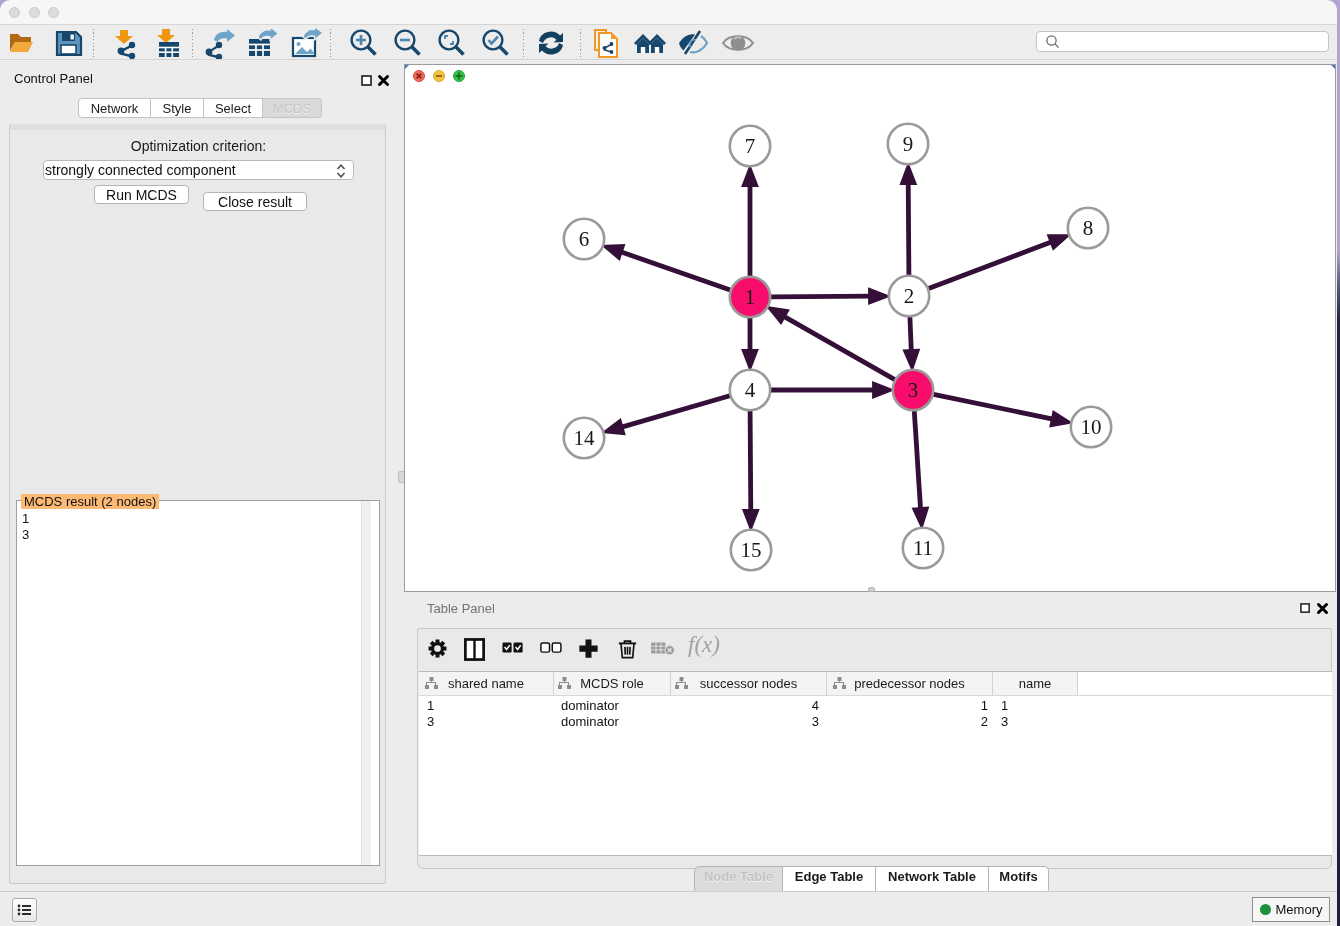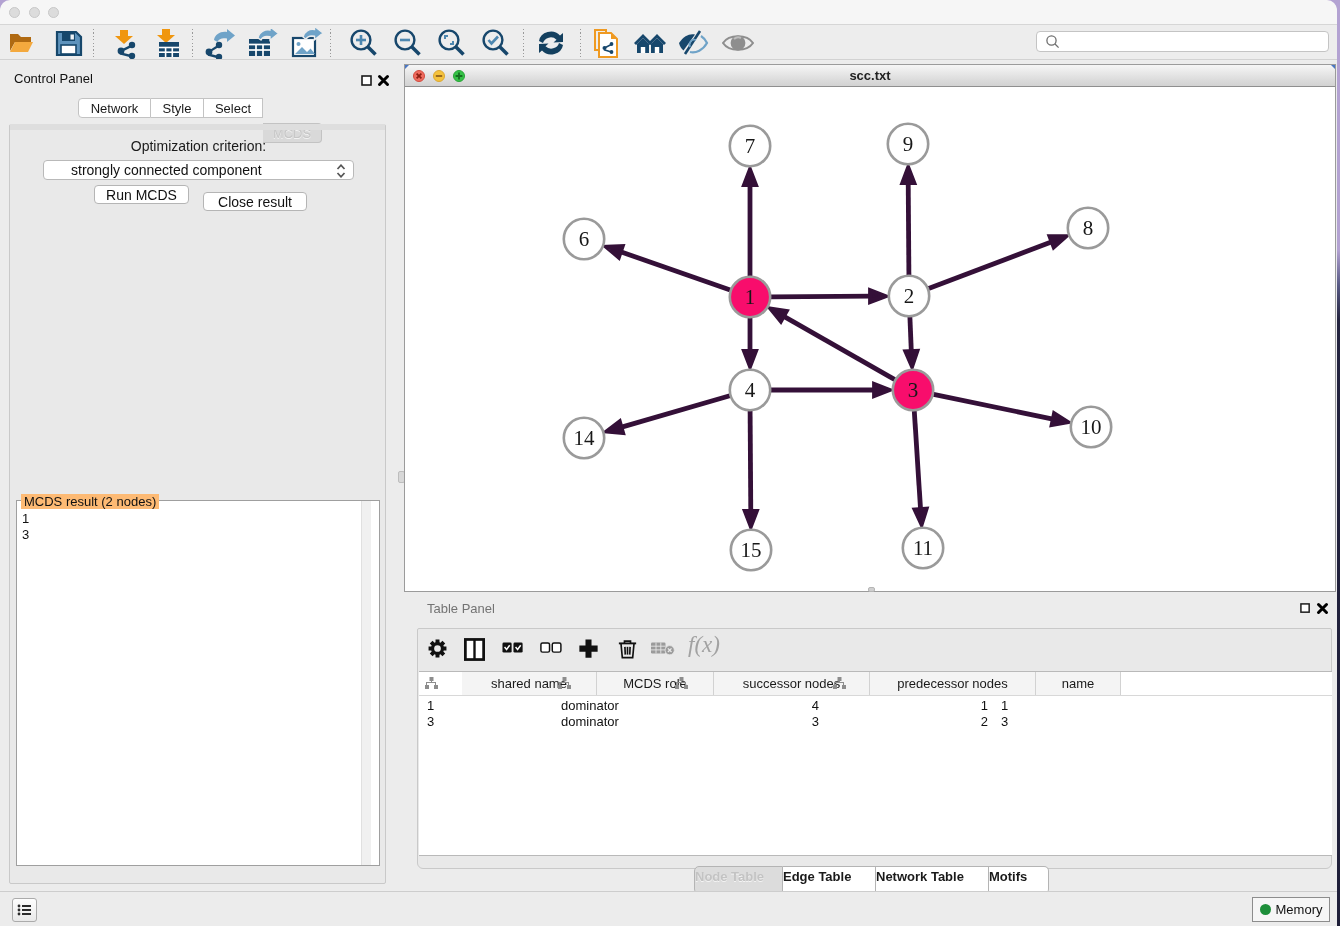--- a/index.html
+++ b/index.html
@@ -31,24 +31,24 @@
 
 #netwin { left:404px; top:64px; width:932px; height:528px; background:#fff; border:1px solid #9b9b9b; }
 #nettitle { position:absolute; left:0; top:0; width:930px; height:22px;
   background:linear-gradient(#f6f6f6,#dcdcdc 70%,#d2d2d2); border-bottom:1px solid #8f8f8f;
   font-size:13px; font-weight:bold; color:#222; text-align:center; line-height:21px; }
 .mbtn { position:absolute; top:5px; width:12px; height:12px; border-radius:50%; }
 
 #tp-title { left:427px; top:601px; font-size:13px; color:#737373; }
 #tp-box { left:417px; top:628px; width:915px; height:241px; border:1px solid #c9c9c9; background:#e9e9e9; border-radius:2px 2px 6px 6px; }
 #tp-table { position:absolute; left:1px; top:42px; width:913px; height:185px; background:#fff; border-top:1px solid #b9b9b9; border-bottom:1px solid #b9b9b9; }
-.th { position:absolute; top:0; height:23px; background:#f4f4f4; border-right:1px solid #d2d2d2; font-size:13px; color:#1a1a1a; text-align:center; line-height:23px;margin-left:43px; }
+.th { position:absolute; top:0; height:23px; background:#f4f4f4; border-right:1px solid #d2d2d2; font-size:13px; color:#1a1a1a; text-align:center; line-height:23px; }
 .treeicon { position:absolute; top:5px; width:13px; height:12px; }
 .td { position:absolute; font-size:13px; color:#111; }
-.btab { position:absolute; top:866px; height:28px; background:#fff; border:1px solid #b4b4b4; font-size:13px; font-weight:bold; color:#1a1a1a; line-height:19px; }
+.btab { position:absolute; top:866px; height:28px; background:#fff; border:1px solid #b4b4b4; font-size:13px; font-weight:bold; color:#1a1a1a; text-align:center; line-height:19px; }
 
 #statusbar { left:0; top:891px; width:1337px; height:36px; background:#ececec; border-top:1px solid #cdcdcd; }
 #memory { left:1252px; top:897px; width:78px; height:25px; background:#f6f6f6; border:1px solid #8d8d8d; font-size:13px; color:#111; text-align:center; line-height:23px; }
 #listbtn { left:12px; top:898px; width:25px; height:24px; background:linear-gradient(#fefefe,#e9e9e9); border:1px solid #ababab; border-radius:3px; }
 </style>
 </head>
 <body>
 <div class="abs" id="backdrop"></div>
 <div class="abs" id="rightstrip"></div>
 <div class="abs" id="appwin"></div>
@@ -208,39 +208,38 @@
 <svg class="abs" style="left:361px;top:75px" width="12" height="12" viewBox="0 0 12 12">
     <rect x="1" y="1" width="9" height="9" fill="#fff" stroke="#1a1a1a" stroke-width="1.6"></rect>
   </svg>
 <svg class="abs" style="left:377px;top:74px" width="13" height="13" viewBox="0 0 13 13">
     <path d="M2.5 2.5 L10.5 10.5 M10.5 2.5 L2.5 10.5" stroke="#000" stroke-width="3" stroke-linecap="round"></path>
   </svg>
 <div class="abs" id="cp-box"></div>
 <div class="tab" style="left:78px; width:73px; border-radius:4px 0 0 4px; border-left:1px solid #c3c3c3;">Network</div>
 <div class="tab" style="left:151px; width:53px;">Style</div>
 <div class="tab" style="left:204px; width:59px;">Select</div>
-<div class="tab" style="left:263px; width:59px; border-radius:0 4px 4px 0; background:#d9d9d9; color:#c6c6c6; text-shadow:0 1px 0 #f2f2f2;margin-top:25px;">MCDS</div>
+<div class="tab" style="left:263px; width:59px; border-radius:0 4px 4px 0; background:#d9d9d9; color:#c6c6c6; text-shadow:0 1px 0 #f2f2f2;">MCDS</div>
 <div class="abs" style="left:10px;top:124px;width:375px;height:6px;background:#dedede"></div>
 <div class="abs" style="left:0;top:138px;width:397px;text-align:center;font-size:14px;color:#1a1a1a;">Optimization criterion:</div>
-<div class="abs" style="left:43px;top:160px;width:311px;height:20px;background:#fff;border:1px solid #b9b9b9;border-radius:4px;font-size:14px;color:#111;line-height:19px;padding-left:27px;">strongly connected component
+<div class="abs" style="left:43px;top:160px;width:311px;height:20px;background:#fff;border:1px solid #b9b9b9;border-radius:4px;font-size:14px;color:#111;line-height:19px;padding-left:1px;">strongly connected component
   <svg style="position:absolute;right:7px;top:3px" width="10" height="14" viewBox="0 0 10 14">
       <path d="M1.5 5 L5 1.2 L8.5 5" fill="none" stroke="#555" stroke-width="1.7"></path>
       <path d="M1.5 9 L5 12.8 L8.5 9" fill="none" stroke="#555" stroke-width="1.7"></path>
     </svg>
 </div>
 <div class="abs" style="left:94px;top:185px;width:95px;height:19px;background:#fff;border:1px solid #b5b5b5;border-radius:4px;font-size:14px;color:#111;text-align:center;line-height:18px;">Run MCDS</div>
 <div class="abs" style="left:203px;top:192px;width:104px;height:19px;background:#fff;border:1px solid #b5b5b5;border-radius:4px;font-size:14px;color:#111;text-align:center;line-height:18px;">Close result</div>
 <div class="abs" style="left:16px;top:500px;width:364px;height:366px;border:1px solid #9f9f9f;"></div>
 <div class="abs" style="left:17px;top:501px;width:362px;height:364px;background:#fff;"></div>
 <div class="abs" style="left:361px;top:501px;width:10px;height:364px;background:#f0f0f0;border-left:1px solid #e0e0e0;"></div>
 <div class="abs" style="left:21px;top:494px;background:#fdba74;padding:0 3px;font-size:13px;color:#111;">MCDS result (2 nodes)</div>
 <div class="abs" style="left:22px;top:511px;font-size:13px;color:#111;line-height:16px;">1<br>3</div>
 <div class="abs" style="left:398px;top:471px;width:7px;height:12px;background:#d8d8d8;border:1px solid #bdbdbd;border-radius:2px;"></div>
 <div class="abs" id="netwin">
-  <div id="nettitle">scc.txt</div>
     <svg style="position:absolute;left:0;top:0" width="4" height="4">
       <path d="M0 0 H4 L0 4 Z" fill="#4a77c4"></path>
     </svg>
     <svg style="position:absolute;right:0;top:0" width="4" height="4">
       <path d="M0 0 H4 V4 Z" fill="#4a77c4"></path>
     </svg>
   <div class="mbtn" style="left:8px;background:#ef6b5e;border:1px solid #d24b3f;">
       <svg width="10" height="10" viewBox="0 0 10 10" style="position:absolute;left:0;top:0">
         <path d="M2.6 2.6 L7.4 7.4 M7.4 2.6 L2.6 7.4" stroke="#8c1e12" stroke-width="1.7"></path>
       </svg>

